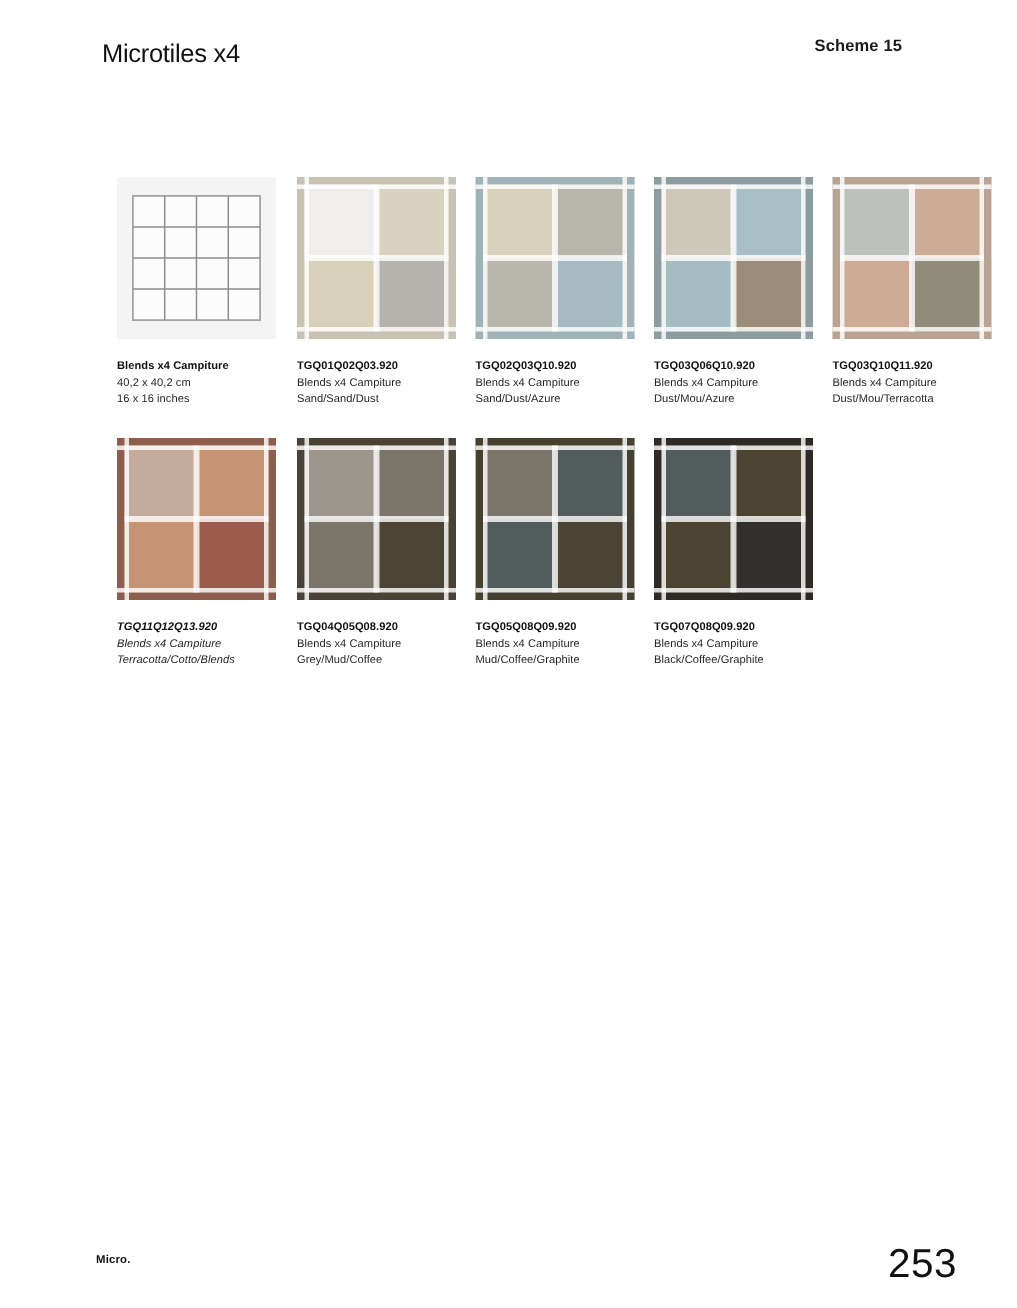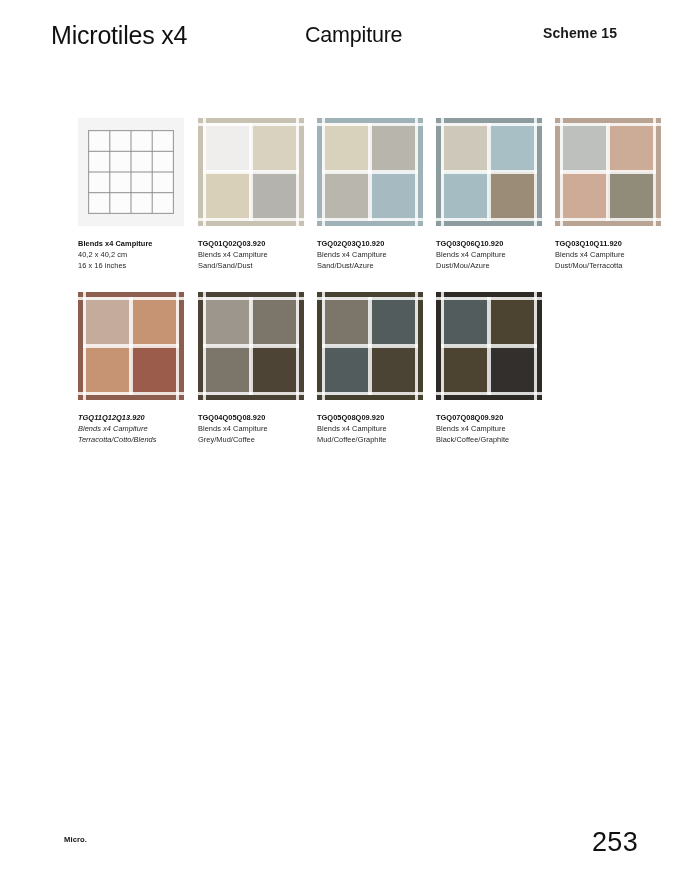--- a/index.html
+++ b/index.html
@@ -27,24 +27,24 @@
 
   
   .header {
     position: absolute;
     left: 0; right: 0;
     top: 20px;
     height: 64px;
   }
   .title-main {
     position: absolute;
-    left: 51px;
+    left: 68px;
     top: 0;
     width: 230px;
-    font-size: 25px;
+    font-size: 17px;
     line-height: 31px;
     font-weight: 400;
     letter-spacing: -0.2px;
     color: #111111;
   }
   .title-main .ln { display: block; }
   .title-sub {
     position: absolute;
     left: 305px;
     top: 0;
@@ -52,21 +52,21 @@
     line-height: 31px;
     font-weight: 400;
     letter-spacing: -0.2px;
     color: #111111;
     white-space: nowrap;
   }
   .scheme-label {
     position: absolute;
     left: 543px;
     top: 5px;
-    font-size: 14px;
+    font-size: 11px;
     font-weight: 700;
     letter-spacing: 0.1px;
     color: #1a1a1a;
     white-space: nowrap;
   }
 
   
   .rows {
     position: absolute;
     left: 0; top: 0; right: 0; bottom: 0;
@@ -194,21 +194,20 @@
 </style>
 </head>
 <body>
 
 <div class="page">
 
   <div class="header">
     <div class="title-main">
       <span class="ln">Microtiles x4</span>
     </div>
-    <div class="title-sub">Campiture</div>
     <div class="scheme-label">Scheme 15</div>
   </div>
 
   <div class="rows">
 
     <div class="row row-1">
 
       <div class="cell" style="left:66px;">
         <div class="diagram" style="background-color: rgb(244, 244, 244);">
           <svg class="grid-svg" viewBox="0 0 86 84" xmlns="http://www.w3.org/2000/svg">

